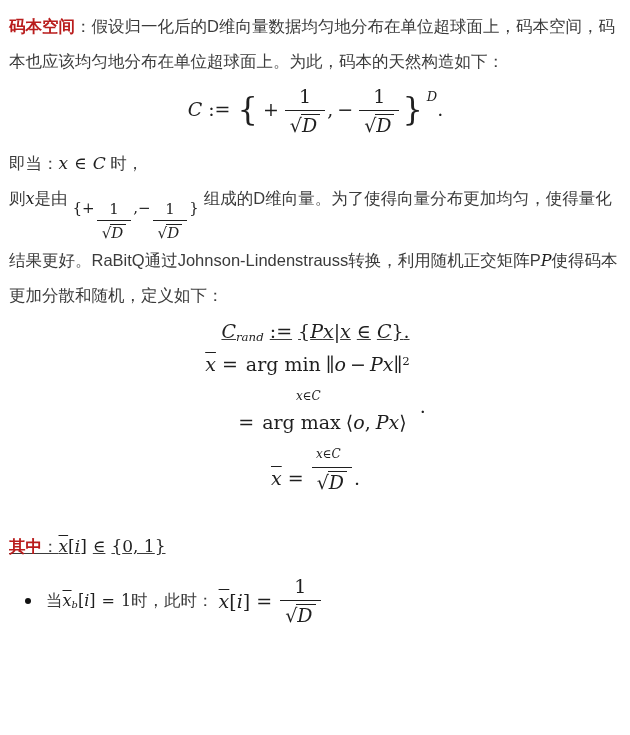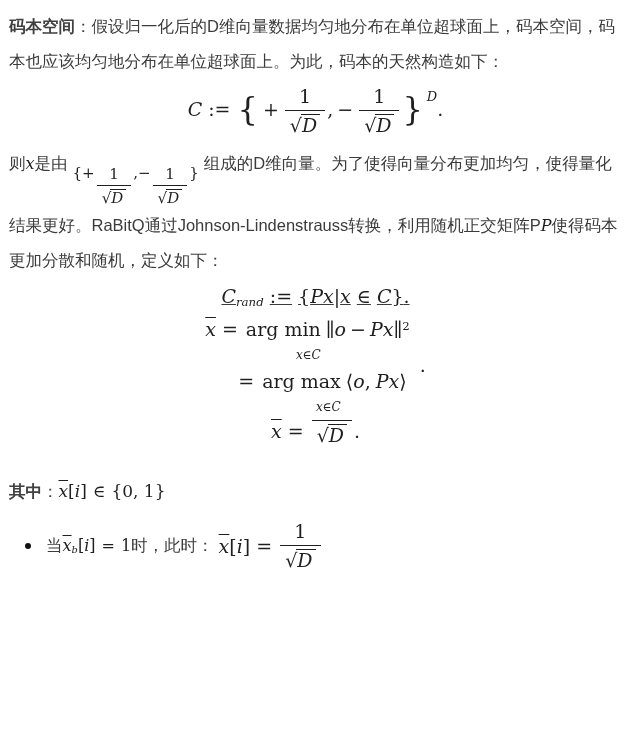--- a/index.html
+++ b/index.html
@@ -3,21 +3,21 @@
 <meta charset="utf-8">
 <style>
   html,body { margin:0; padding:0; background:#ffffff; }
   .page {
     width:630px; box-sizing:border-box;
     padding:9px 8px 10px 9px;
     font-family:"Liberation Sans","DejaVu Sans",sans-serif;
     font-size:16.5px; line-height:35px; color:#3b3b3b;
   }
   .para { margin:0; }
-  .lbl { font-weight:700; color:#404040; }
+  .lbl { font-weight:700; color:#b91c1c; }
 
   
   .m { font-family:"DejaVu Serif","Liberation Serif",serif; color:#1f1f1f; }
   .it { font-style:italic; }
   .bar { text-decoration:overline; }
   .sub { font-size:0.62em; vertical-align:-0.25em; }
   .sup { font-size:0.62em; vertical-align:0.55em; }
   .rel { margin:0 6px; }
   .bin { margin:0 4px; }
   .im16 { font-size:16px; }
@@ -27,39 +27,39 @@
   .frac { display:inline-flex; flex-direction:column; align-items:center; vertical-align:middle; margin:0 2px; }
   .fnum { display:block; padding:0 4px 3px; line-height:1.1; }
   .fden { display:block; border-top:1.5px solid #1f1f1f; padding:3px 5px 1px; line-height:1.1; }
   .rsign { font-style:normal; }
   .rbar { display:inline-block; border-top:1.5px solid #1f1f1f; line-height:0.95; padding:1px 3px 0 1px; margin-left:-1px; }
   .bigb { font-size:32px; vertical-align:-4px; margin:0 1px; }
   .supD { font-size:13px; vertical-align:15px; margin-left:3px; }
 
   .underop { display:inline-flex; flex-direction:column; align-items:flex-end; margin:0 5px 0 2px; }
   .uo { font-style:normal; }
-  .us { font-size:12px; line-height:1; margin-top:8px; }
+  .us { font-size:12px; line-height:1; margin-top:14px; }
 
   .eqtable { display:inline-block; text-align:left; vertical-align:middle; }
   .eqline { display:block; line-height:1.15; }
   .eqline2 { margin-top:10px; padding-left:27px; }
   .endp { display:inline-block; vertical-align:middle; margin-left:10px; }
 
   
   .imath { display:inline-flex; align-items:center; vertical-align:-9px; font-size:15px; margin:0 5px; }
   .imath .top { align-self:flex-start; line-height:1; }
 
   
   .dmi { display:inline-flex; align-items:center; vertical-align:middle; font-size:19px; margin-left:5px; }
 
   .f1m { margin:7px 0 9px; }
   .f3m { margin:7px 0 2px;text-decoration:underline; }
   .f4m { margin:10px 0 5px; }
   .f5m { margin:7px 0 0; }
-  .where { margin-top:28px; }
+  .where { margin-top:36px;text-decoration:underline; }
 
   .bullets { margin:10px 0 0; }
   .bullet { display:flex; align-items:center; margin-bottom:5px; min-height:54px; }
   .dot { flex:none; width:6px; height:6px; border-radius:50%; background:#111; margin:0 15px 0 16px; }
   .bcontent { line-height:1.3; }
 </style>
 </head>
 <body>
 
 <div class="page">
@@ -69,20 +69,21 @@
   <div class="dmath f1m">
     <span class="m it">C</span><span class="m rel">:=</span><span class="m bigb">{</span><span class="m bin">+</span><span class="frac m">
         <span class="fnum">1</span>
         <span class="fden"><span class="rsign">√</span><span class="rbar it">D</span></span>
       </span><span class="m">,</span><span class="m bin">−</span><span class="frac m">
         <span class="fnum">1</span>
         <span class="fden"><span class="rsign">√</span><span class="rbar it">D</span></span>
       </span><span class="m bigb">}</span><span class="m it supD">D</span><span class="m">.</span>
   </div>
 
+  <p class="para"><span>即当：</span><span class="m it im17">x</span><span class="m rel im17">∈</span><span class="m it im17">C</span> <span>时，</span></p>
 
   <p class="para"><span>则</span><span class="m it im16">x</span><span>是由</span><span class="imath m">
         <span class="top">{</span>
         <span class="top">+</span>
         <span class="frac">
           <span class="fnum">1</span>
           <span class="fden"><span class="rsign">√</span><span class="rbar it">D</span></span>
         </span>
         <span class="top">,</span>
         <span class="top">−</span>

